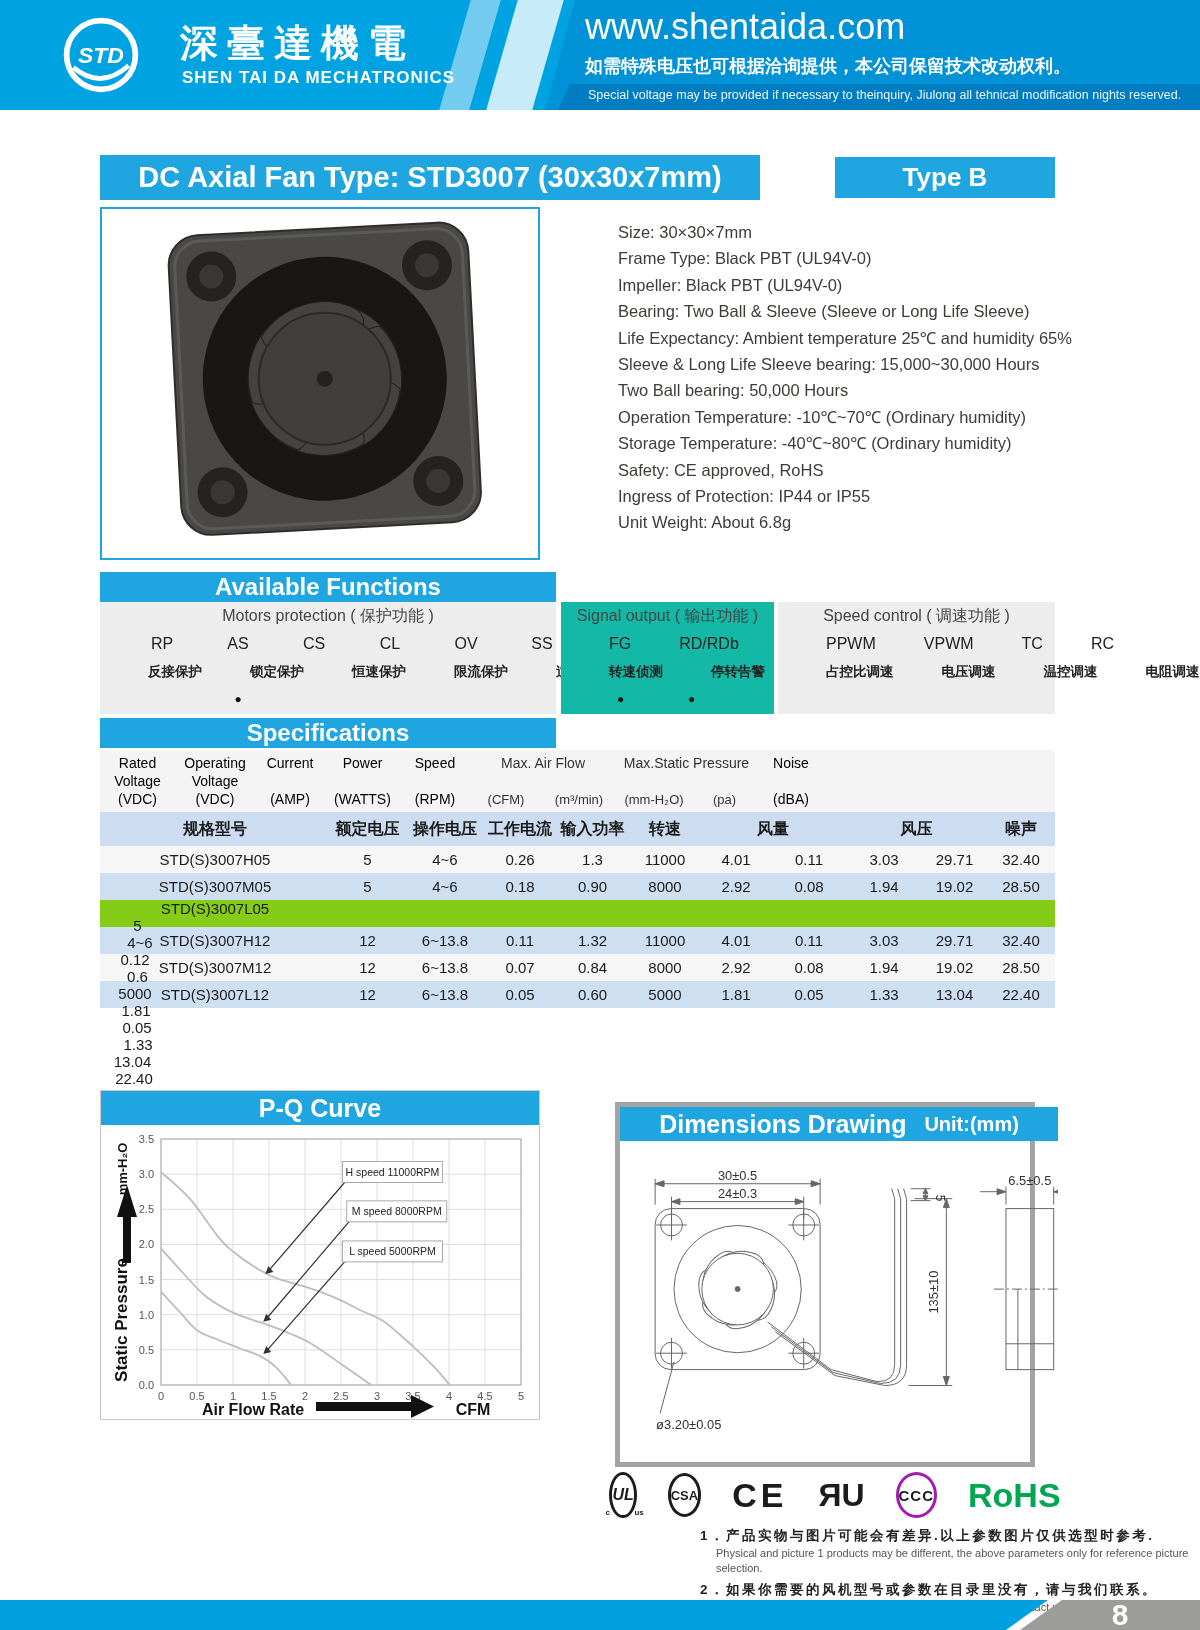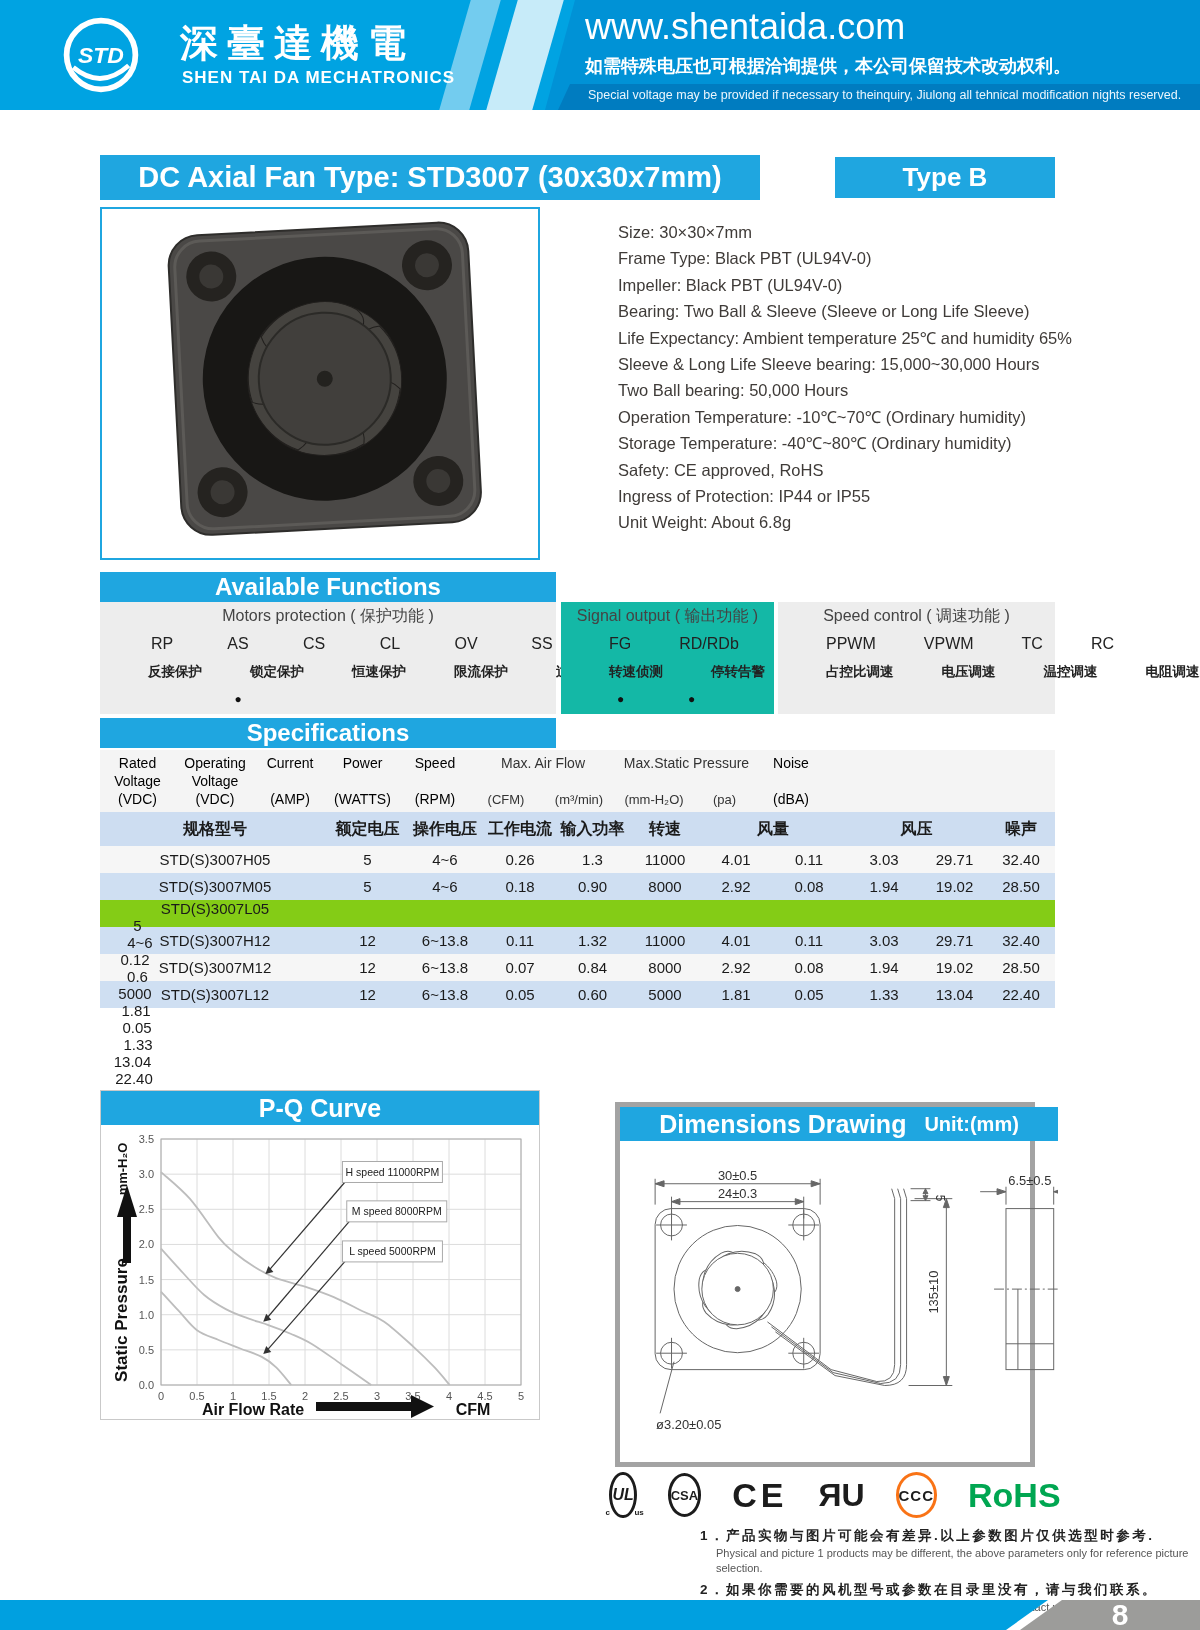--- a/index.html
+++ b/index.html
@@ -68,21 +68,21 @@
   
   #certs{left:615px;top:1468px;width:440px;height:54px;display:flex;align-items:center;justify-content:center;gap:31px;}
   .cert{display:flex;align-items:center;justify-content:center;color:#1c1c1c;}
   .circ{border:3px solid #1c1c1c;border-radius:50%;display:flex;align-items:center;justify-content:center;}
   #ul-mark{width:40px;height:40px;position:relative;}
   #ul-mark .big{font-size:16px;font-weight:bold;font-style:italic;}
   #ul-mark .tiny{position:absolute;font-size:8px;font-weight:bold;}
   #csa-mark{width:38px;height:38px;font-size:13px;font-weight:bold;}
   #ce-mark{font-size:34px;font-weight:bold;letter-spacing:4px;}
   #ru-mark{font-size:32px;font-weight:bold;}
-  #ccc-mark{width:62px;height:40px;border:3px solid #f97316;border-radius:50%;
+  #ccc-mark{width:62px;height:40px;border:3px solid #a21caf;border-radius:50%;
             display:flex;align-items:center;justify-content:center;font-size:15px;font-weight:bold;letter-spacing:1px;}
   #rohs-mark{font-size:34px;font-weight:bold;color:#00a651;}
 
   
   #footnotes{left:700px;top:1526px;width:500px;}
   .fn-cn{font-size:13.5px;font-weight:bold;color:#222;letter-spacing:2.5px;line-height:20px;}
   .fn-en{font-size:11px;color:#555;margin-left:16px;line-height:15px;margin-bottom:4px;}
 
   
   #botbar{left:0;top:1600px;width:1200px;height:30px;}

